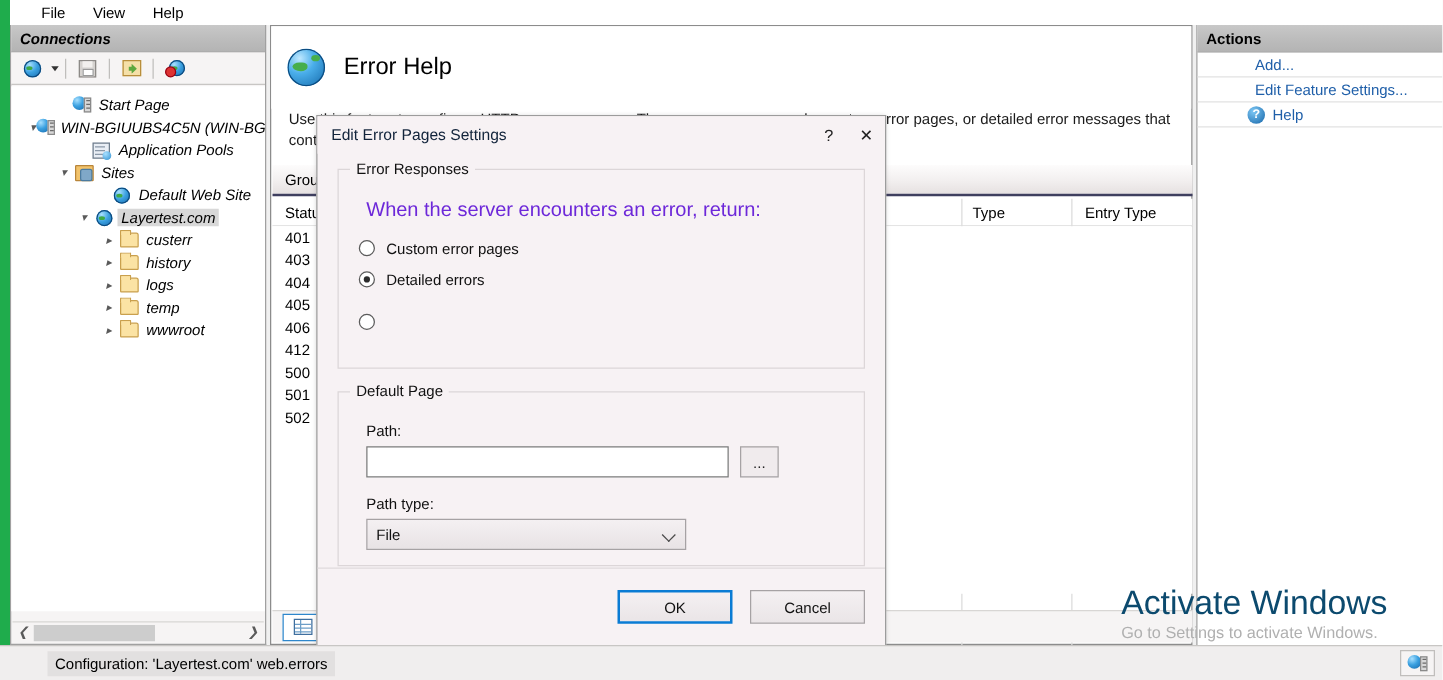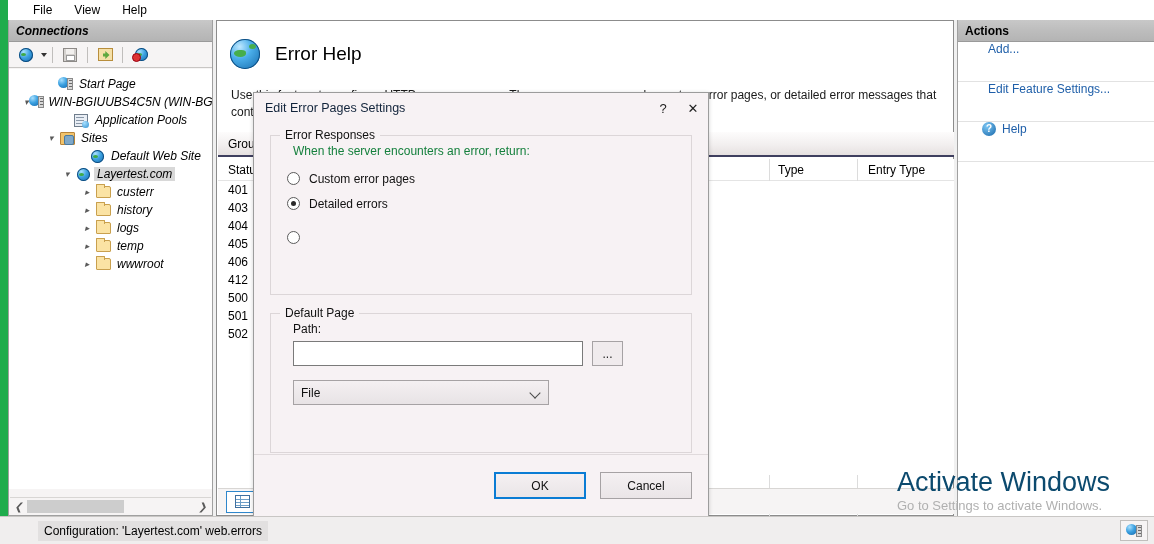--- a/index.html
+++ b/index.html
@@ -109,21 +109,21 @@
   .ic-grid { width:15px; height:13px; background:#fff; border:1px solid #3f6f9f; position:relative; }
   .ic-grid::before { content:""; position:absolute; left:0; top:3px; width:13px; height:1px; background:#6d9ec7;
           box-shadow: 0 3px 0 #6d9ec7, 0 6px 0 #6d9ec7; }
   .ic-grid::after { content:""; position:absolute; left:4px; top:0; width:1px; height:11px; background:#6d9ec7; }
   .vtab2 { width: 22px; height: 22px; border:1px solid #b0b0b0; background:#f0eeee; margin-left:4px;
            display:flex; align-items:center; justify-content:center; }
 
   
   .actions { position: absolute; left: 957px; top: 20px; width: 197px; height: 496px;
              background: #ffffff; border-left: 1px solid #a0a0a0; }
-  .act-item { height: 40px; display:flex; align-items:flex-start; padding-left: 12px;
+  .act-item { height: 20px; display:flex; align-items:center; padding-left: 28px;
               border-bottom: 1px solid #e2e2e2; font-size:12px; color: #1f5fa9; }
   .act-item .atxt { cursor: default; }
   .act-icon-q { width:14px; height:14px; border-radius:50%;
               background: radial-gradient(circle at 35% 30%, #7ec8f5, #1565a8);
               color:#fff; font-size:10px; font-weight:bold; display:flex; align-items:center;
               justify-content:center; margin-right:6px; margin-left:-6px; line-height:1; }
 
   
   .watermark { position:absolute; right: 44px; bottom: 28px; text-align:left; pointer-events:none; }
   .wm1 { font-size: 27px; color: #0c4a6e; line-height: 27px; }
@@ -138,24 +138,24 @@
 
   
   .dialog { position:absolute; left: 253px; top: 92px; width: 456px; height: 425px;
             background:#f7f2f4; border:1px solid #9c9c9c; box-shadow: 0 1px 4px rgba(0,0,0,.18); }
   .dlg-title { height: 30px; display:flex; align-items:center; padding-left: 11px; background:#f7f2f4; }
   .dlg-title-text { font-size: 12.5px; color:#12243b; flex:1; }
   .dlg-btn { width: 30px; height: 28px; display:flex; align-items:center; justify-content:center;
              font-size: 13px; color:#222; }
   .dlg-body { position:relative; padding: 12px 16px 0 16px; }
 
-  .gbox { position:relative; border:1px solid #dcd6d8; margin-bottom: 18px; padding: 8px 14px 12px 14px; }
+  .gbox { position:relative; border:1px solid #dcd6d8; margin-bottom: 18px; padding: 24px 14px 12px 14px; }
   .gbox > .legend { position:absolute; top:-8px; left: 9px; background:#f7f2f4; padding: 0 5px;
                     font-size: 12px; color:#111; }
-  .subtext { font-size:12px; color:#15803d; margin: 0 0 13px 8px; }
+  .subtext { font-size:16px; color:#6d28d9; margin: 0 0 13px 8px; }
   .radio-row { display:flex; align-items:flex-start; margin: 0 0 9px 2px; }
   .radio { width:13px; height:13px; border-radius:50%; border:1px solid #5b5b5b; background:#fff;
            margin-right: 9px; flex:none; margin-top:1px; position:relative; }
   .radio.on::after { content:""; position:absolute; left:3px; top:3px; width:5px; height:5px;
            border-radius:50%; background:#2b2b2b; }
   .radio-lbl { font-size:12px; color:#111; line-height:16px; }
 
   .fld-label { font-size:12px; color:#111; margin: 0 0 5px 8px; }
   .path-row { display:flex; align-items:center; margin: 0 0 14px 8px; gap: 9px; }
   .text-input { width: 290px; height: 25px; border:1px solid #7a7a7a; background:#fff;
@@ -445,20 +445,21 @@
         </div>
       </div>
 
       <div class="gbox" style="height:140px;">
         <span class="legend">Default Page</span>
         <div class="fld-label">Path:</div>
         <div class="path-row">
           <input class="text-input" type="text" value="" style="">
           <span class="browse-btn">...</span>
         </div>
+        <div class="fld-label">Path type:</div>
         <div class="select-wrap">
           <div class="select-box">File</div>
           <span class="sel-caret"></span>
         </div>
       </div>
     </div>
 
     <div class="dlg-footer">
       <div class="btn default">OK</div>
       <div class="btn">Cancel</div>

